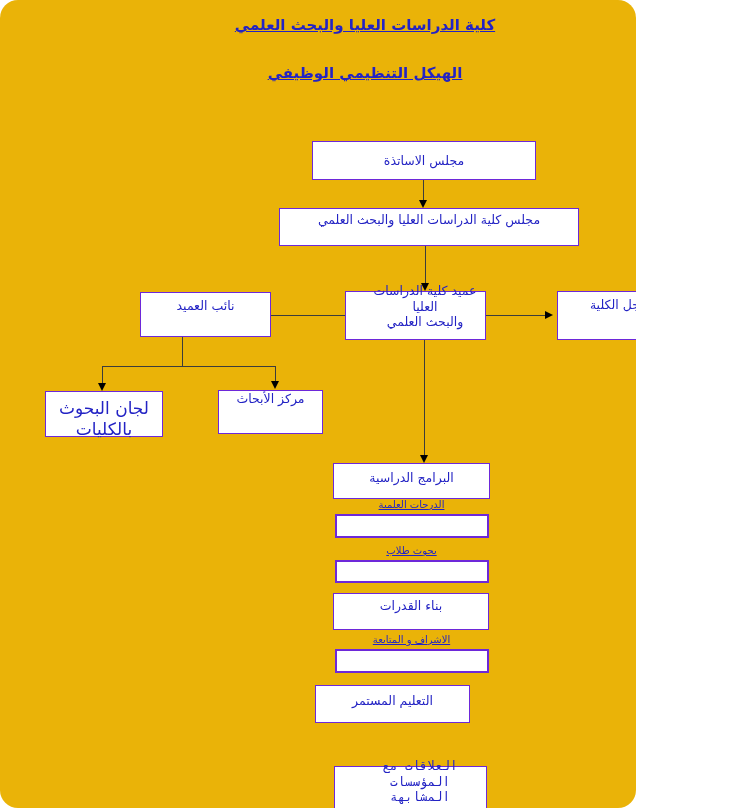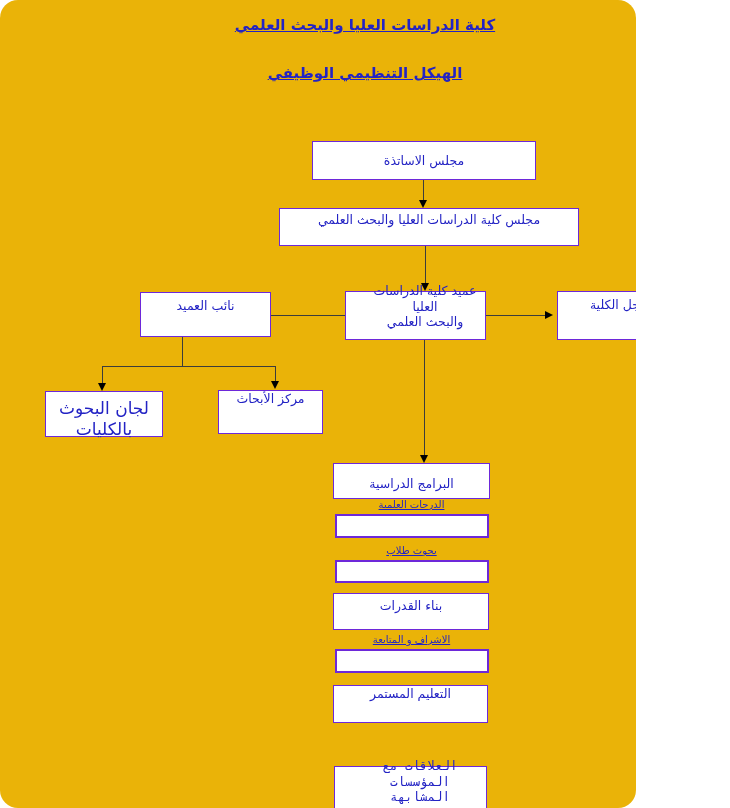--- a/index.html
+++ b/index.html
@@ -88,21 +88,21 @@
   </div>
 
   <div class="node" style="left:45px; top:391px; width:118px; height:46px; padding-top:6px; font-size:17px;">
     <span>لجان البحوث بالكليات</span>
   </div>
 
   <div class="node" style="left:218px; top:390px; width:105px; height:44px; ">
     <span>مركز الأبحاث</span>
   </div>
 
-  <div class="node" style="left:333px; top:463px; width:157px; height:36px; padding-top:12px;">
+  <div class="node" style="left:333px; top:463px; width:157px; height:36px; padding-top:6px;">
     <span>البرامج الدراسية</span>
   </div>
 
   <div class="flabel" style="left:333px; top:499px; width:157px;">
     <span class="u">الدرجات العلمية</span>
   </div>
   <div class="node thin" style="left:335px; top:514px; width:154px; height:24px;"></div>
 
   <div class="flabel" style="left:333px; top:545px; width:157px;">
     <span class="u">بحوث طلاب</span>
@@ -111,21 +111,21 @@
 
   <div class="node" style="left:333px; top:593px; width:156px; height:37px; padding-top:4px;">
     <span>بناء القدرات</span>
   </div>
 
   <div class="flabel" style="left:333px; top:634px; width:157px;">
     <span class="u">الاشراف و المتابعة</span>
   </div>
   <div class="node thin" style="left:335px; top:649px; width:154px; height:24px;"></div>
 
-  <div class="node" style="left:333px; top:685px; width:155px; height:38px; padding-top:0;text-align:center;">
+  <div class="node" style="left:315px; top:685px; width:155px; height:38px; padding-top:7px;text-align:center;">
     <span>التعليم المستمر</span>
   </div>
 
   <div class="node" style="left:334px; top:766px; width:153px; height:48px;font-family:Liberation Mono, monospace;">
     <div class="overlap-text" style="margin-top:-7px;">
       <div>العلاقات مع المؤسسات</div>
       <div>المشابهة</div>
     </div>
   </div>
 

